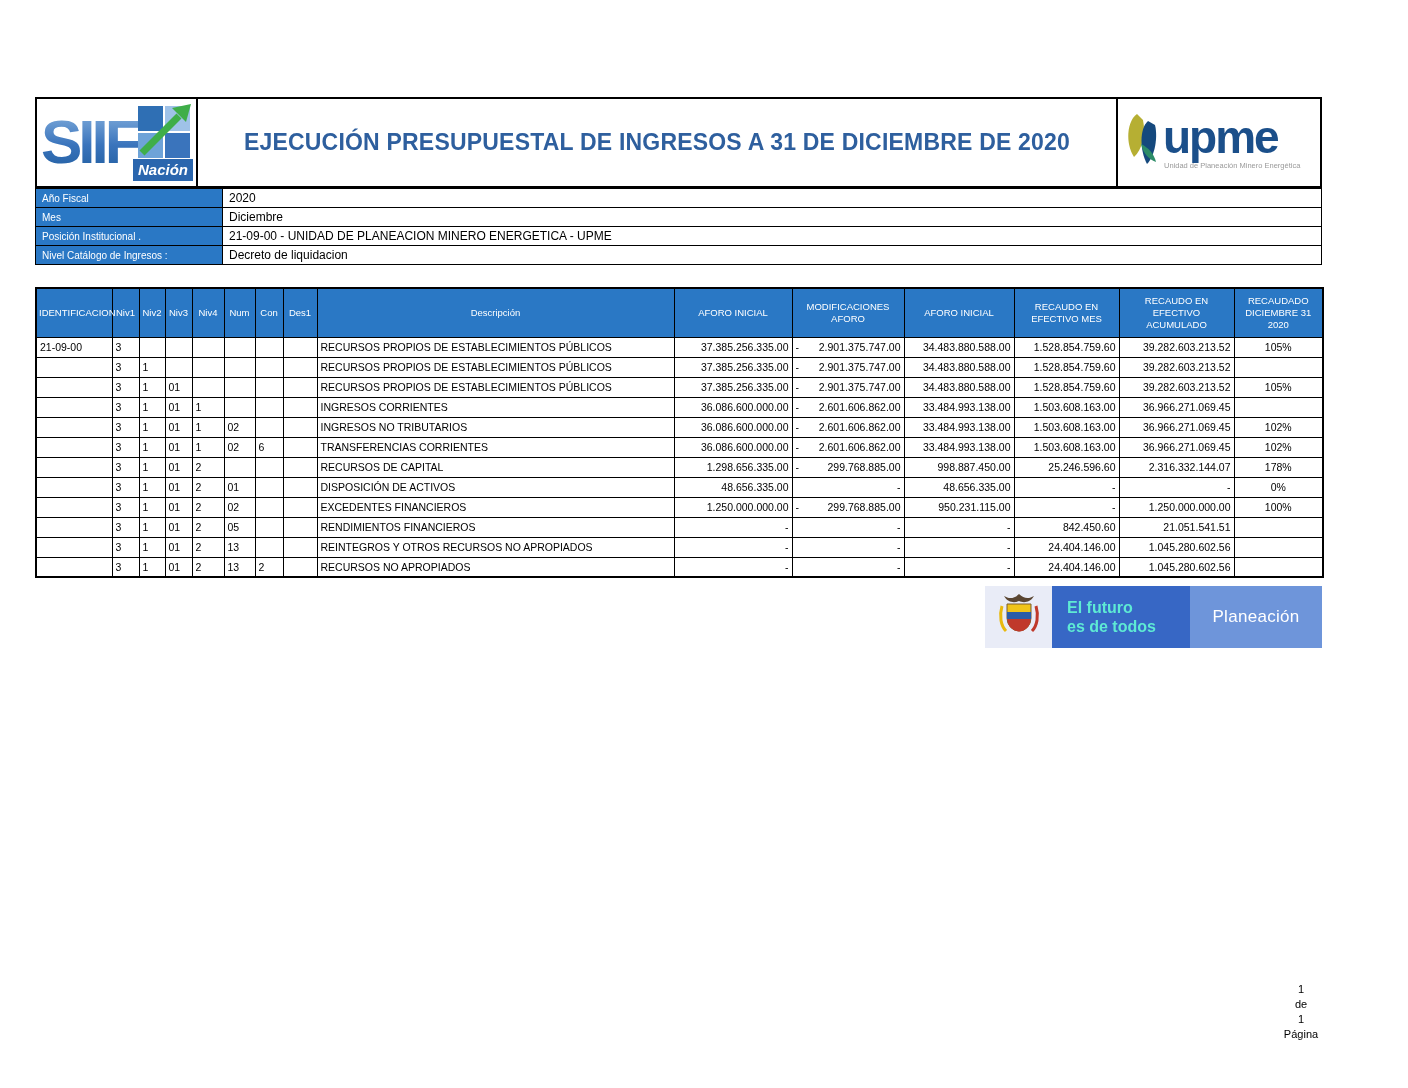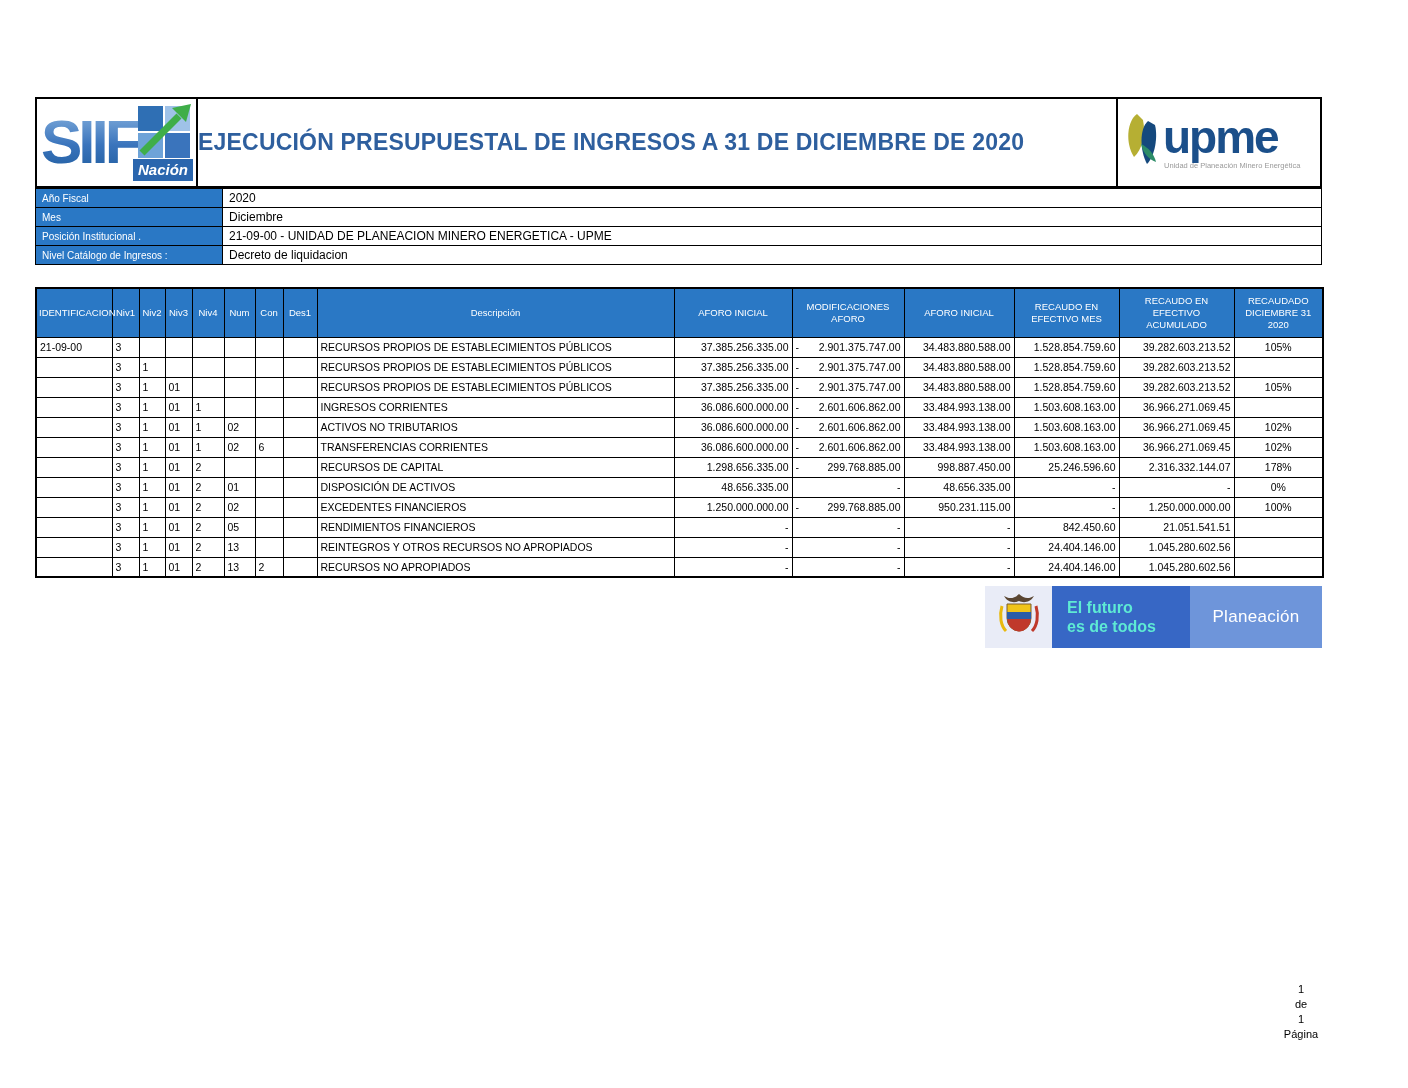--- a/index.html
+++ b/index.html
@@ -5,21 +5,21 @@
   * { margin:0; padding:0; box-sizing:border-box; }
   html,body { background:#fff; }
   .page {
     position:relative; width:1408px; height:1040px; background:#ffffff;
     font-family:"Liberation Sans", sans-serif; color:#000; overflow:hidden;
   }
 
   
   #header-block { position:absolute; left:35px; top:97px; width:1287px; height:91px; border:2px solid #000; display:flex; background:#fff; }
   .siif-cell  { width:161px; border-right:2px solid #000; display:flex; align-items:center; justify-content:center; }
-  .title-cell { flex:1; display:flex; align-items:center; }
+  .title-cell { flex:1; display:flex; align-items:center; justify-content:center; }
   .page-title { font-size:23px; font-weight:bold; color:#2e5f9e; letter-spacing:.2px; white-space:nowrap; }
   .upme-cell  { width:204px; border-left:2px solid #000; display:flex; align-items:center; justify-content:center; }
 
   
   #info-block { position:absolute; left:35px; top:188px; width:1287px; }
   table.info  { border-collapse:collapse; width:100%; table-layout:fixed; }
   table.info td { border:1px solid #000; height:19px; padding:0 6px; font-size:12px; vertical-align:middle; overflow:hidden; white-space:nowrap; }
   table.info td.lbl { width:187px; background:#2a78c5; color:#fff; font-size:10px; }
 
   
@@ -217,21 +217,21 @@
           </tr>
           <tr>
             <td class="c-left"></td>
             <td class="c-left">3</td>
             <td class="c-left">1</td>
             <td class="c-left">01</td>
             <td class="c-left">1</td>
             <td class="c-left">02</td>
             <td class="c-left"></td>
             <td class="c-left"></td>
-            <td class="c-left">ACTIVOS NO TRIBUTARIOS</td>
+            <td class="c-left">INGRESOS NO TRIBUTARIOS</td>
             <td class="c-right">36.086.600.000.00</td>
             <td class="c-right c-mod"><span class="sign">-</span><span>2.601.606.862.00</span></td>
             <td class="c-right">33.484.993.138.00</td>
             <td class="c-right">1.503.608.163.00</td>
             <td class="c-right">36.966.271.069.45</td>
             <td class="c-center">102%</td>
           </tr>
           <tr>
             <td class="c-left"></td>
             <td class="c-left">3</td>

